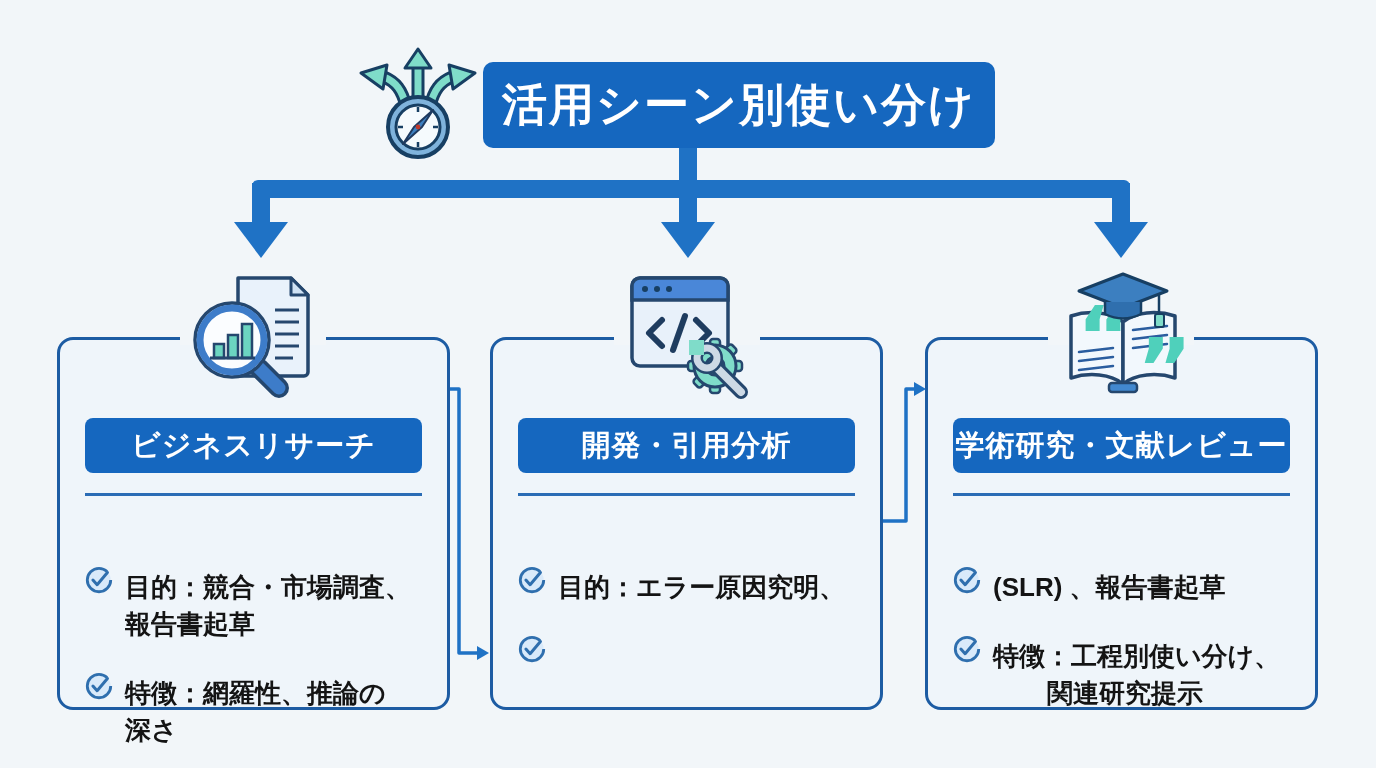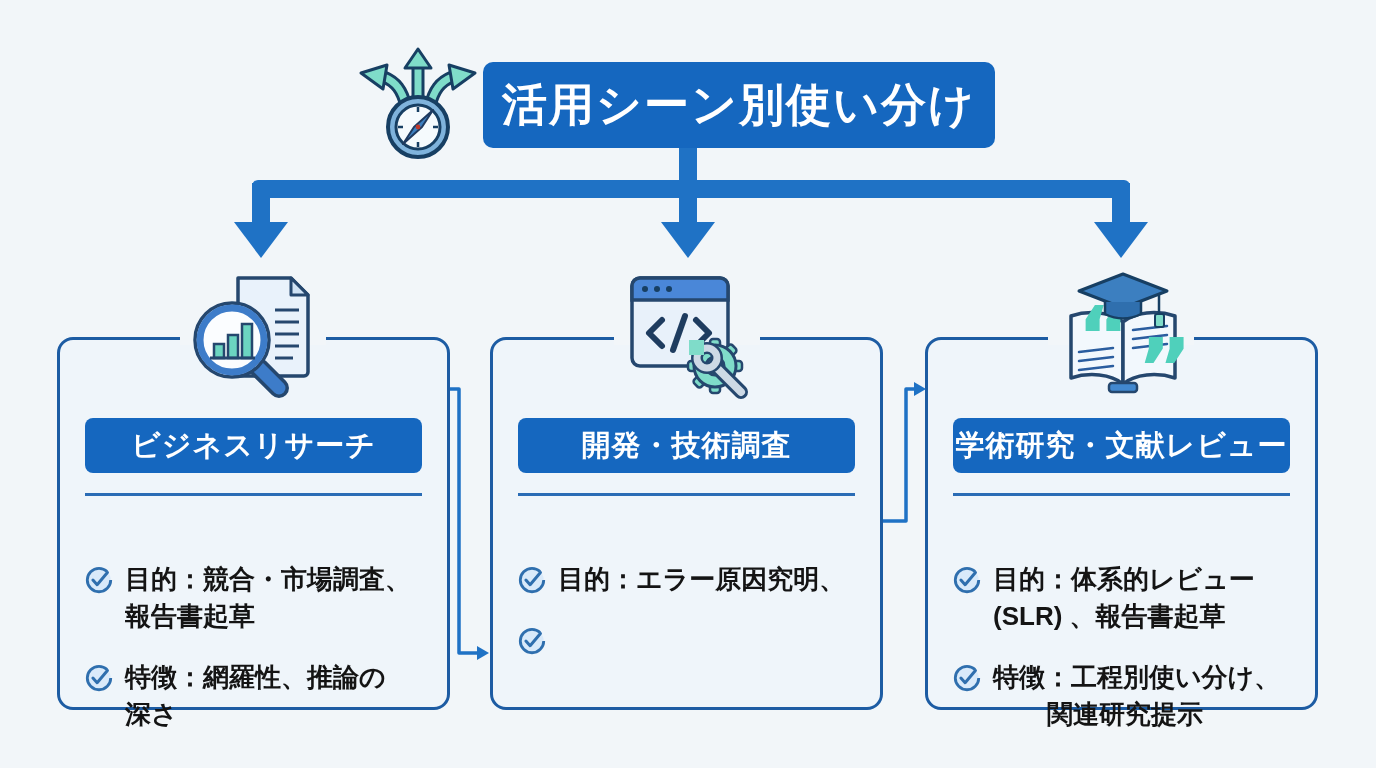--- a/index.html
+++ b/index.html
@@ -43,21 +43,21 @@
   }
   .divider{
     position:absolute;left:25px;right:25px;top:153px;height:0;
     border-top:3px solid #2a6cb5;
   }
   .bullets{position:absolute;left:24px;right:14px;top:185px;}
   .bullet{display:flex;gap:11px;margin-top:24px;align-items:flex-start;}
   .bullet:first-child{margin-top:36px;}
   .check{flex:0 0 30px;margin-top:4px;}
   .bullet-text{
-    font-size:26px;font-weight:bold;color:#141414;line-height:37px;white-space:nowrap;
+    font-size:26px;font-weight:bold;color:#141414;line-height:37px;white-space:nowrap;margin-top:8px;
   }
 
   
   .mask{height:14px;width:146px;background:#f2f6f9;top:331px;z-index:2;}
   .mask1{left:180px;} .mask2{left:614px;} .mask3{left:1048px;}
 
   .card-icon{z-index:4;}
   .icon1{left:183px;top:262px;}
   .icon2{left:617px;top:268px;}
   .icon3{left:1051px;top:262px;}
@@ -117,21 +117,21 @@
       <div class="bullet-text">
         <div>特徴：網羅性、推論の</div>
         <div>深さ</div>
       </div>
     </div>
   </div>
 </div>
 
 <div class="abs card card2">
   <div class="card-header">
-    <span class="card-header-label">開発・技術調査</span>
+    <span class="card-header-label">開発・引用分析</span>
   </div>
   <div class="divider"></div>
   <div class="bullets">
     <div class="bullet">
       <svg class="check" width="30" height="30" viewBox="0 0 32 32">
         <circle cx="16" cy="16" r="12.5" fill="#d9eafa" stroke="#2f6fae" stroke-width="3" stroke-dasharray="68 11"></circle>
         <path d="M9.5,16 L14,21 L25,8" fill="none" stroke="#2f6fae" stroke-width="3.2" stroke-linecap="round" stroke-linejoin="round"></path>
       </svg>
       <div class="bullet-text">
         <div>目的：エラー原因究明、</div>
@@ -151,21 +151,20 @@
     <span class="card-header-label">学術研究・文献レビュー</span>
   </div>
   <div class="divider"></div>
   <div class="bullets">
     <div class="bullet">
       <svg class="check" width="30" height="30" viewBox="0 0 32 32">
         <circle cx="16" cy="16" r="12.5" fill="#d9eafa" stroke="#2f6fae" stroke-width="3" stroke-dasharray="68 11"></circle>
         <path d="M9.5,16 L14,21 L25,8" fill="none" stroke="#2f6fae" stroke-width="3.2" stroke-linecap="round" stroke-linejoin="round"></path>
       </svg>
       <div class="bullet-text">
-        <div>目的：体系的レビュー</div>
         <div>(SLR) 、報告書起草</div>
       </div>
     </div>
     <div class="bullet">
       <svg class="check" width="30" height="30" viewBox="0 0 32 32">
         <circle cx="16" cy="16" r="12.5" fill="#d9eafa" stroke="#2f6fae" stroke-width="3" stroke-dasharray="68 11"></circle>
         <path d="M9.5,16 L14,21 L25,8" fill="none" stroke="#2f6fae" stroke-width="3.2" stroke-linecap="round" stroke-linejoin="round"></path>
       </svg>
       <div class="bullet-text">
         <div>特徴：工程別使い分け、</div>

